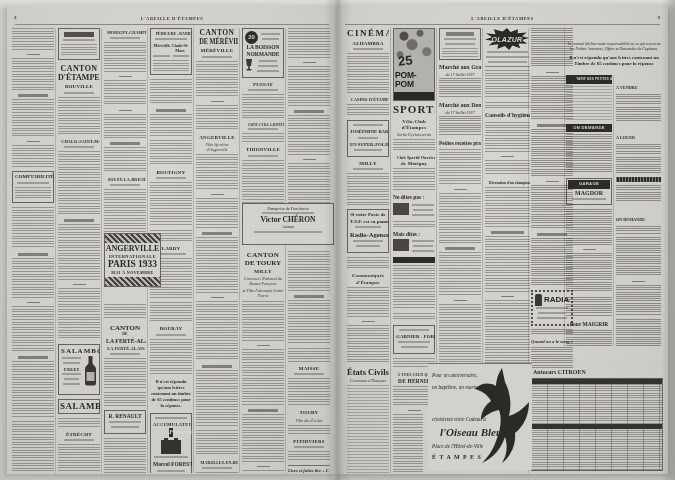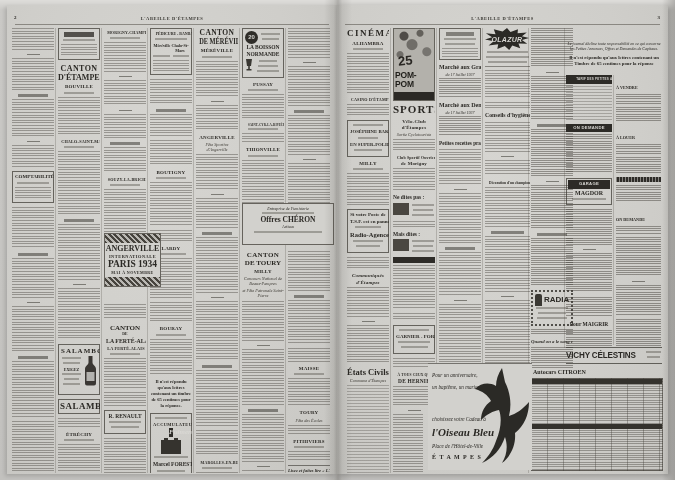--- a/index.html
+++ b/index.html
@@ -299,30 +299,30 @@
       <div style="border-top:1px solid rgba(55,52,46,.6);border-bottom:1px solid rgba(55,52,46,.6);padding:2px 0;margin:2px 0 3px;">
         <span class="nw" style="font:italic 700 4.6px/1.4 serif;">Lisez et faites lire « L'Abeille »</span>
 
       </div>
 
     </div>
 
     <div class="box paperbg" style="position:absolute;left:235px;top:198px;width:86px;height:36px;">
       <span class="nw" style="font:italic 4.2px/1.3 serif;">Entreprise de Fumisterie</span>
       <i class="gi" style="width:60%;margin-bottom:1px;"></i>
-      <span class="nw" style="font:800 7.5px/1.2 serif;">Offres CHÉRON</span>
+      <span class="nw" style="font:800 7.5px/1.2 serif;">Victor CHÉRON</span>
       <span class="nw" style="font:4px/1.3 serif;">Artisan</span>
       <i class="gi" style="width:78%"></i>
     </div>
 
     <div class="box paperbg" style="position:absolute;left:97px;top:228px;width:55px;padding:0;">
       <div style="height:9px;background:repeating-linear-gradient(45deg,#47443e 0 2px,#b9b7b2 2px 4px);"></div>
       <span class="nw" style="font:800 8px/1.2 serif;margin-top:1px;">ANGERVILLE</span>
       <span class="nw" style="font:700 4.4px/1.2 serif;letter-spacing:.5px;">INTERNATIONALE</span>
-      <span class="nw" style="font:800 9.5px/1.2 serif;">PARIS 1934</span>
+      <span class="nw" style="font:800 9.5px/1.2 serif;">PARIS 1933</span>
       <span class="nw" style="font:700 4px/1.4 serif;letter-spacing:.4px;">MAI À NOVEMBRE</span>
       <div style="height:9px;background:repeating-linear-gradient(45deg,#47443e 0 2px,#b9b7b2 2px 4px);margin-top:1px;"></div>
     </div>
   </div>
 
   <div class="page r">
     <span style="position:absolute;left:0;right:0;top:11px;text-align:center;font:700 4.5px/1.2 serif;letter-spacing:.6px;color:#3a3833;">L'ABEILLE D'ÉTAMPES</span>
     <span style="position:absolute;right:8px;top:10px;font:700 5px/1 serif;">3</span>
     <div class="hrl" style="left:8px;top:19px;width:315px;"></div>
 
@@ -529,38 +529,31 @@
         <b style="font:700 4.2px/1.3 serif;">ON DEMANDE</b>
         <i class="gk2" style="height:8px;margin:1px 0 3px;"></i>
       </div>
       <i class="gk2" style="height:40px"></i>
       <i class="sep"></i>
       <i class="gk2" style="height:30px"></i>
       <i class="gk2" style="height:42px"></i>
 
     </div>
 
-    <div style="position:absolute;left:229px;top:342px;width:96px;border-top:1px solid rgba(50,48,42,.7);border-bottom:1px solid rgba(50,48,42,.7);padding:2px 0;display:flex;align-items:center;gap:2px;">
-      <span style="font:800 9px/1.1 'Liberation Sans',sans-serif;letter-spacing:-.2px;white-space:nowrap;transform:scaleX(.9);transform-origin:0 50%;">VICHY CÉLESTINS</span>
-      <span style="flex:1;">
-        <i class="gi" style="width:90%"></i>
-        <i class="gi" style="width:78%"></i>
-      </span>
-    </div>
 
     <div style="position:absolute;left:194px;top:373px;width:130px;height:91px;border:1px solid rgba(60,57,50,.6);background-image:repeating-linear-gradient(90deg,transparent 0 15px,rgba(60,57,50,.35) 15px 16px),repeating-linear-gradient(180deg,rgba(55,52,46,.38) 0 1px,transparent 1px 2.3px);">
       <div style="position:absolute;left:0;right:0;top:0;height:5px;background:#34322d;"></div>
       <div style="position:absolute;left:0;right:0;top:45px;height:5px;background:#34322d;"></div>
     </div>
 
     <div class="paperbg" style="position:absolute;left:91px;top:358px;width:104px;height:106px;border-top:1px solid rgba(55,52,46,.6);">
       <span style="position:absolute;left:4px;top:8px;font:italic 5.2px/1.3 serif;">Pour un anniversaire,</span>
       <span style="position:absolute;left:4px;top:20px;font:italic 5.2px/1.3 serif;">un baptême, un mariage</span>
       <span style="position:absolute;left:4px;top:52px;font:italic 5.2px/1.3 serif;">choisissez votre Cadeau à</span>
-      <span style="position:absolute;left:4px;top:62px;font:italic 800 11px/1.2 serif;">l'Oiseau Bleu</span>
+      <span style="position:absolute;left:12px;top:62px;font:italic 800 11px/1.2 serif;">l'Oiseau Bleu</span>
       <span style="position:absolute;left:4px;top:79px;font:italic 5.2px/1.3 serif;">Place de l'Hôtel-de-Ville</span>
       <span style="position:absolute;left:4px;top:90px;font:700 6px/1.2 serif;letter-spacing:1px;">É T A M P E S</span>
       <svg style="position:absolute;right:2px;top:2px;" width="58" height="100" viewBox="0 0 58 100">
         <path d="M30,2 C26,8 24,14 24,20 C17,16 9,17 3,23 C10,25 16,29 19,35 C13,39 9,46 9,54 C15,48 21,45 27,44 C30,52 29,63 24,75 C21,84 16,91 10,97 C21,92 29,83 33,71 C36,80 35,89 30,97 C39,90 44,79 43,67 C52,60 57,49 57,36 C51,43 44,48 37,50 C40,38 38,26 33,16 Z" fill="#2b2a26"></path>
       </svg>
     </div>
   </div>
 
   <div class="fold"></div>
   <div class="edge"></div>

